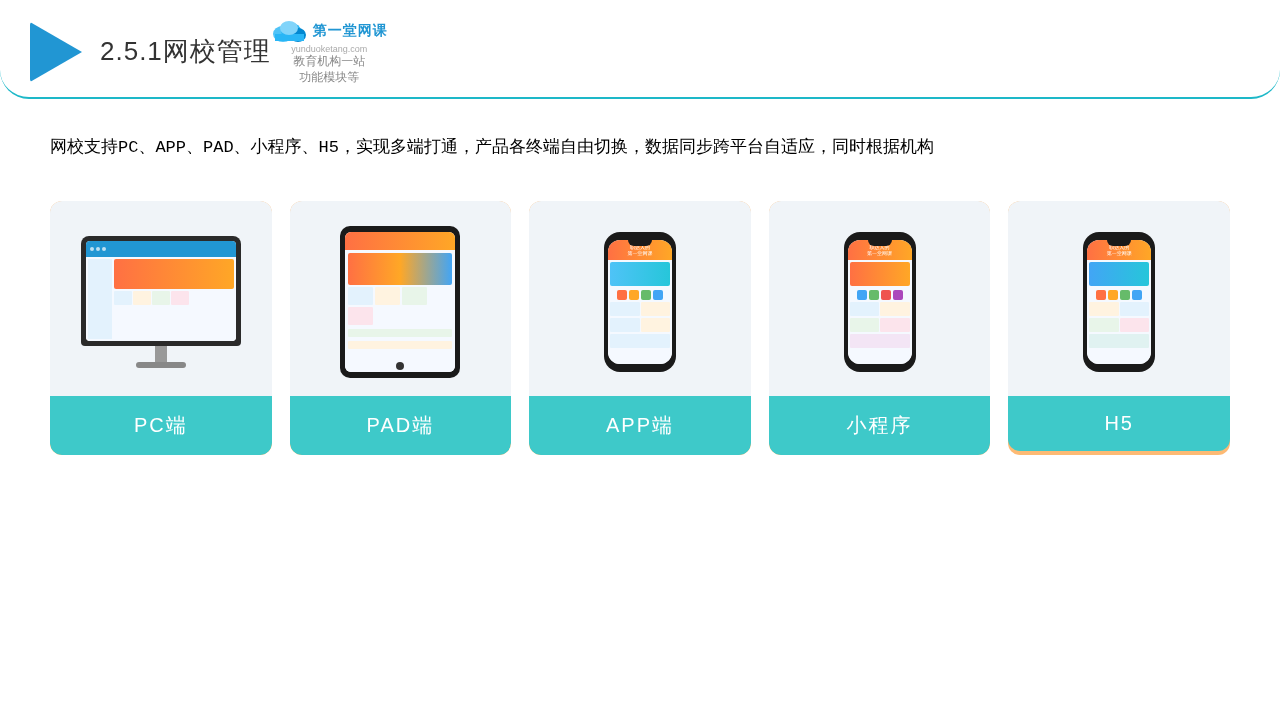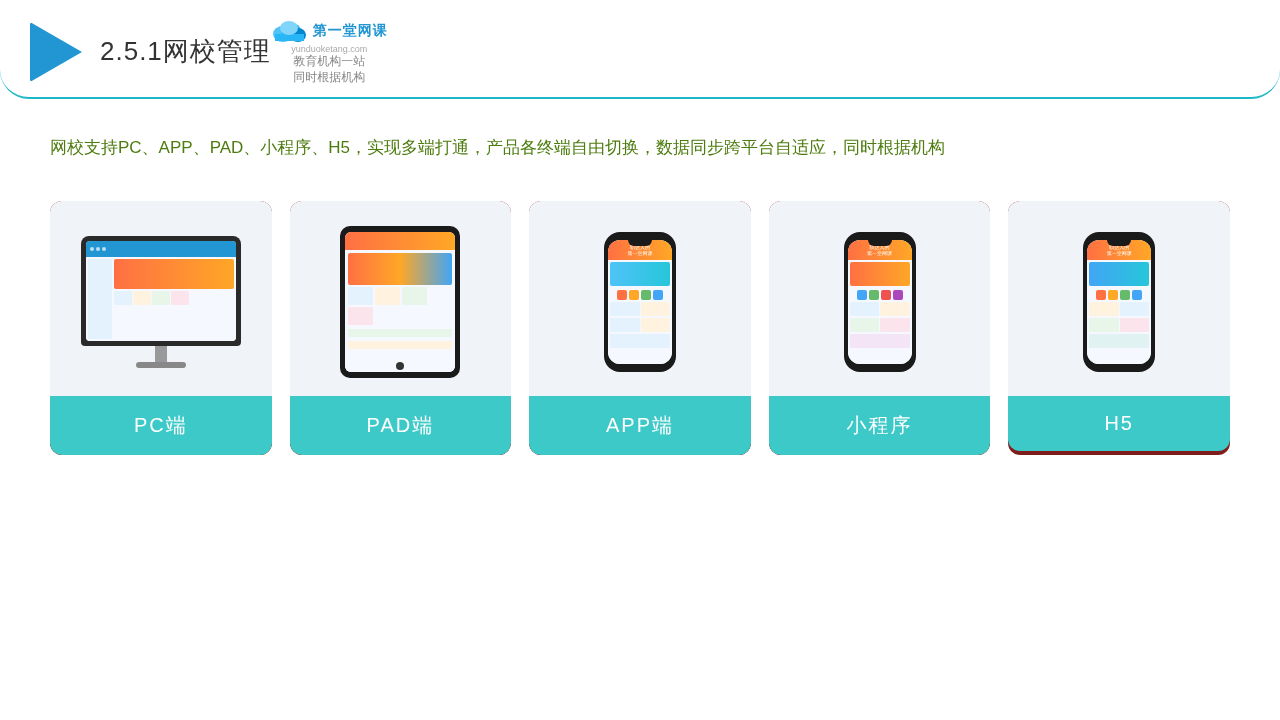--- a/index.html
+++ b/index.html
@@ -72,33 +72,34 @@
       font-size: 9px;
       color: #aaa;
     }
 
     
     .main {
       padding: 32px 50px 20px 50px;
     }
     .description {
       font-size: 17px;
-      color: #4d7c0f;
+      color: #000000;
       line-height: 2;
       margin-bottom: 36px;
+      font-family: Liberation Mono, monospace;
     }
 
     
     .cards-row {
       display: flex;
       gap: 18px;
       justify-content: center;
     }
     .card {
-      background: #7f1d1d;
+      background: #fdba74;
       border-radius: 12px;
       width: 256px;
       display: flex;
       flex-direction: column;
       align-items: center;
       overflow: hidden;
     }
     .card-image-area {
       width: 100%;
       height: 195px;
@@ -393,21 +394,21 @@
         <ellipse cx="20" cy="13" rx="10" ry="8" fill="#29b6f6"></ellipse>
         <ellipse cx="27" cy="17" rx="8" ry="7" fill="#0288d1"></ellipse>
         <rect x="4" y="16" width="29" height="7" fill="#29b6f6"></rect>
         <ellipse cx="18" cy="10" rx="9" ry="7" fill="#81d4fa"></ellipse>
       </svg>
       <span class="brand-name">第一堂网课</span>
     </div>
     <div class="brand-url">yunduoketang.com</div>
     <div class="brand-sub">
       <span>教育机构一站</span><br>
-      <span>同时根据机构</span>
+      <span>功能模块等</span>
     </div>
   </div>
 </div>
 
 <div class="main">
   <div class="description">
     <span>网校支持PC、APP、PAD、小程序、H5，实现多端打通，产品各终端自由切换，数据同步跨平台自适应，同时根据机构</span><br>
   </div>
 
   <div class="cards-row">

